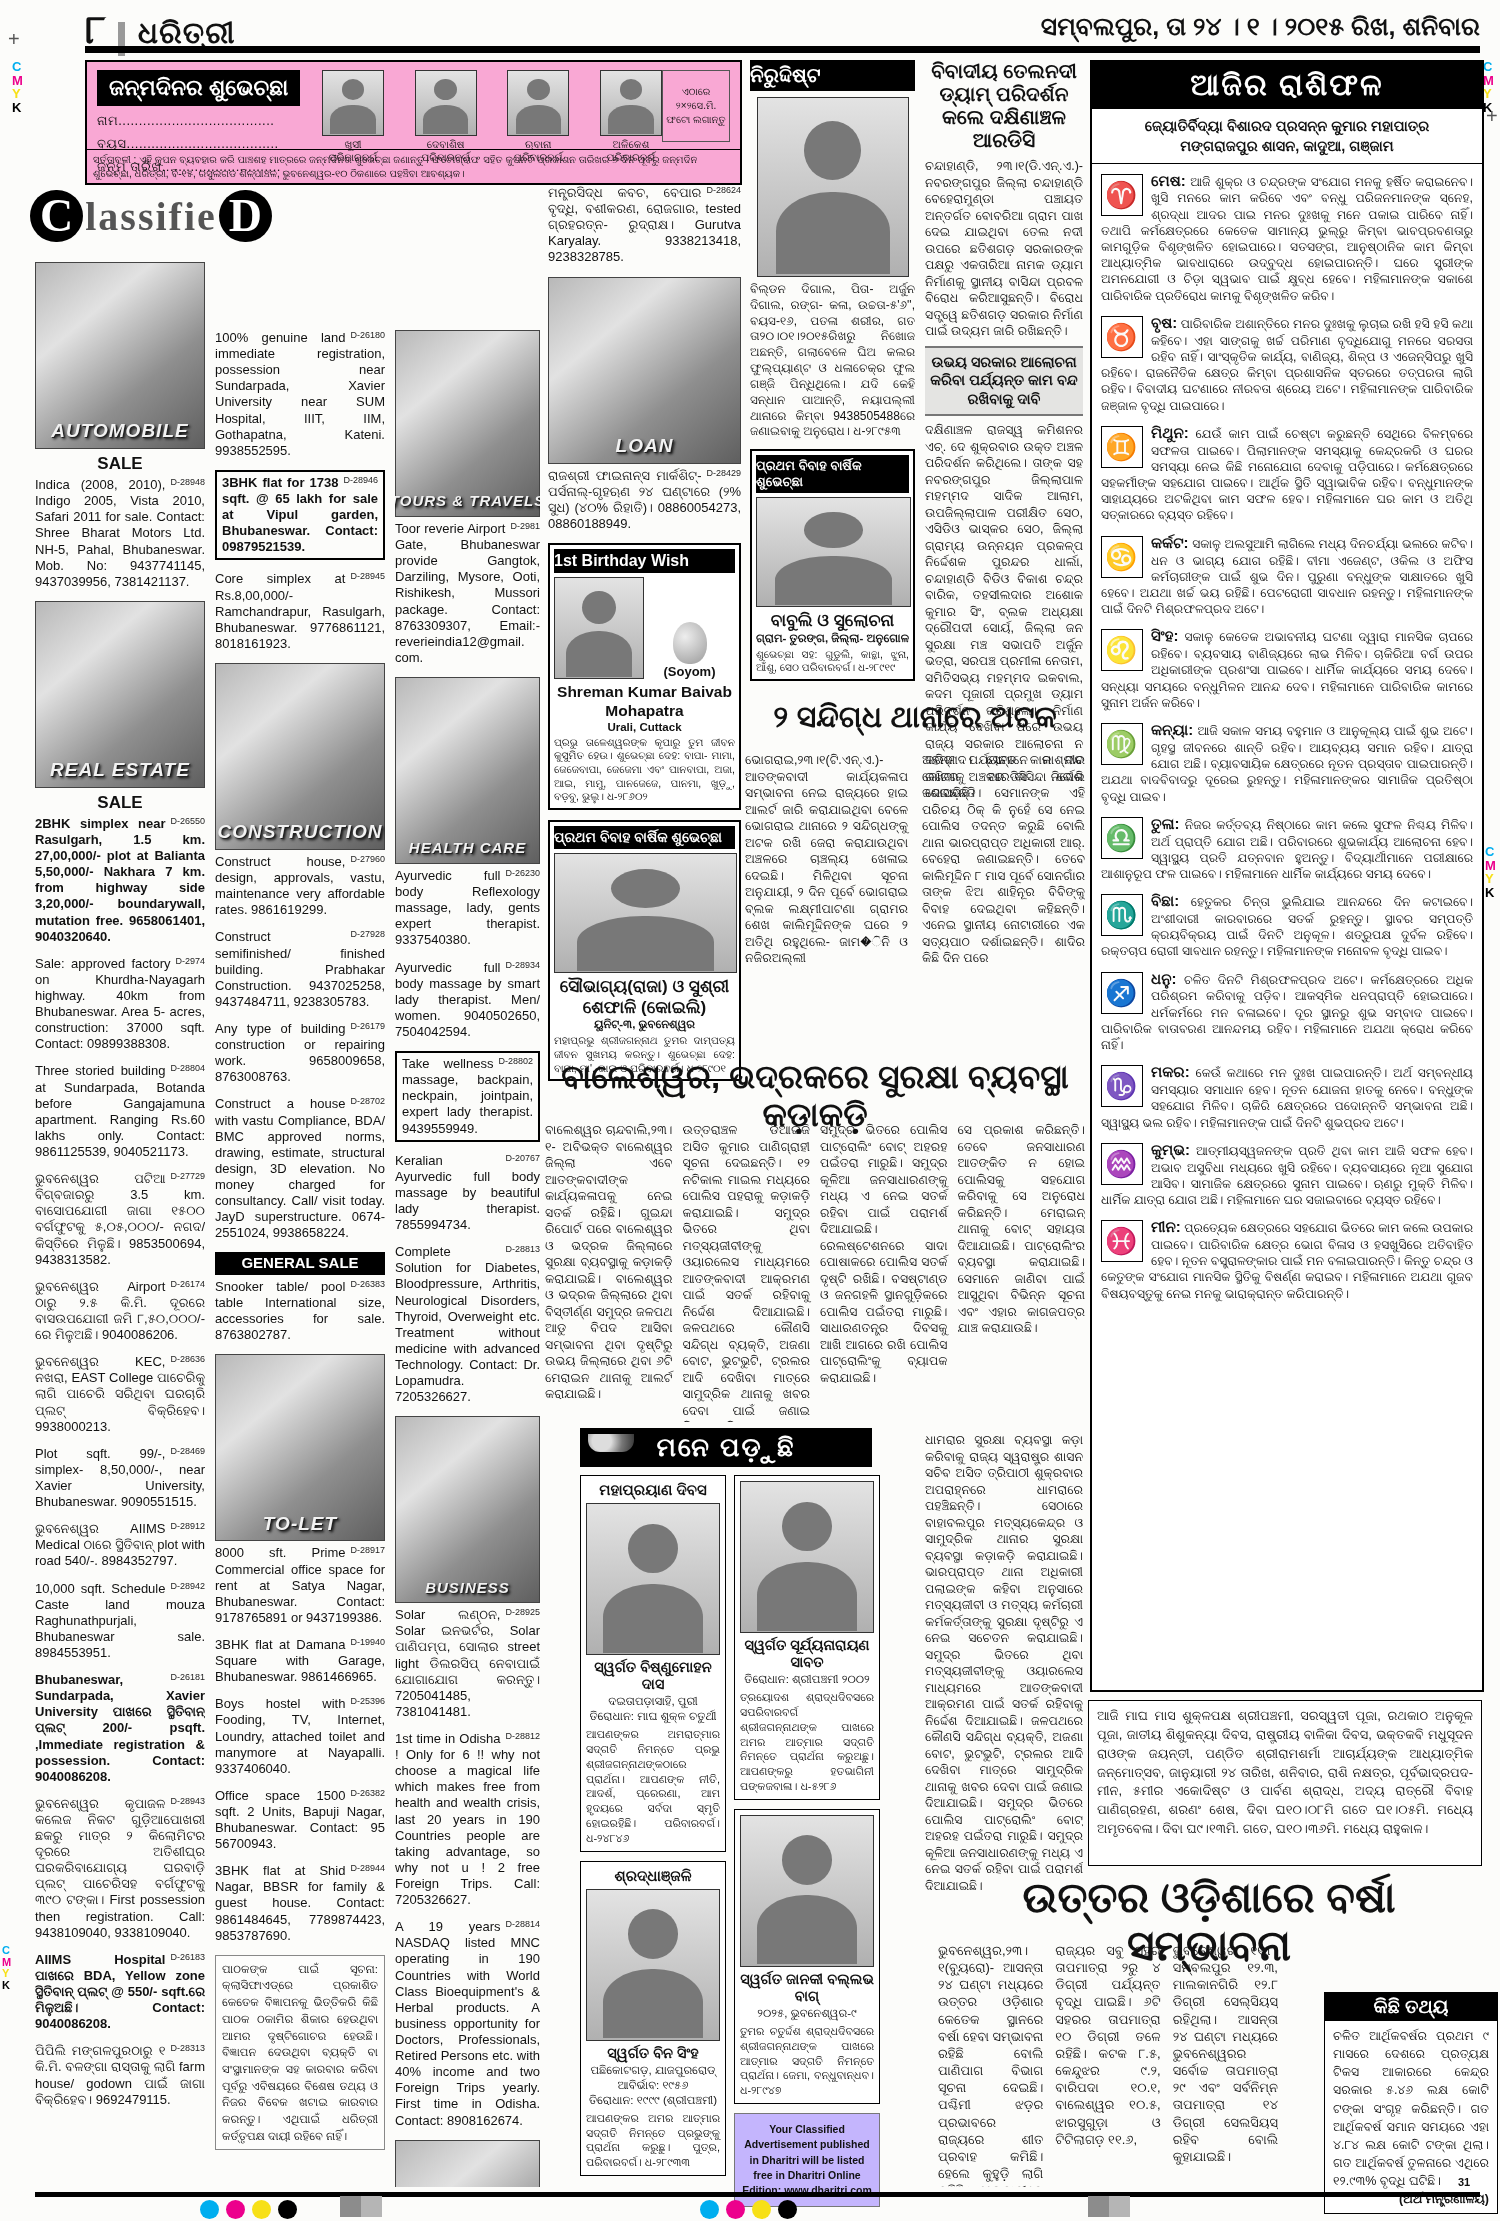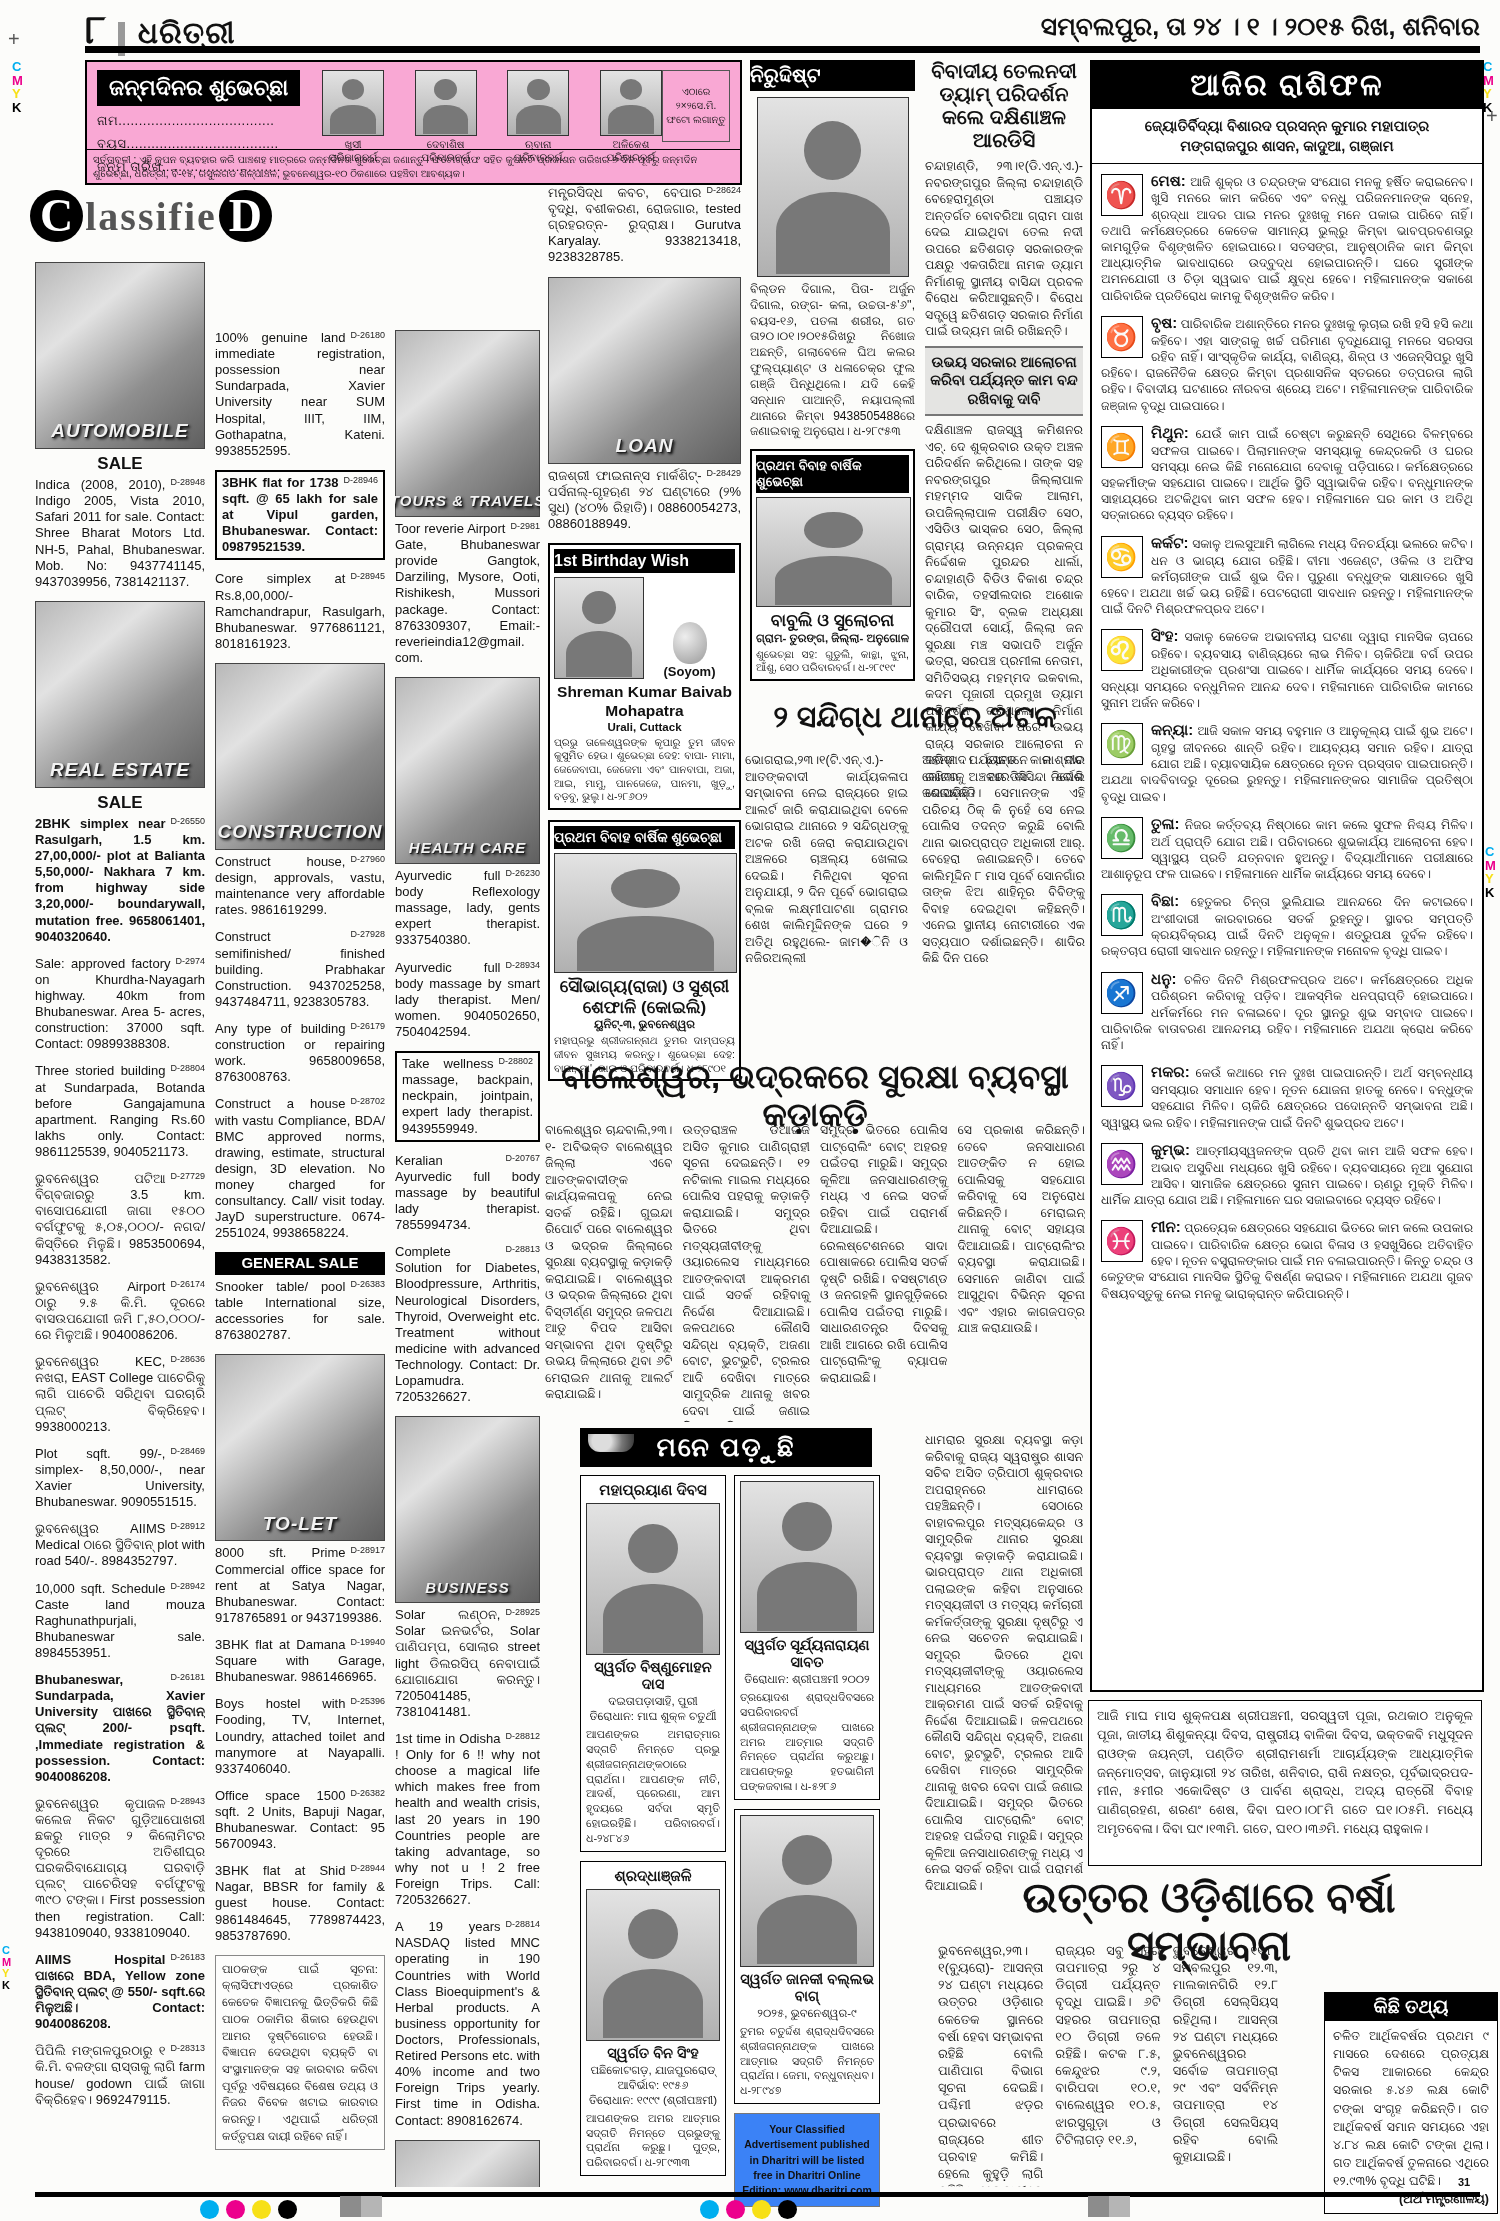--- a/index.html
+++ b/index.html
@@ -54,21 +54,21 @@
   .wish-place{text-align:center;font-weight:bold;font-size:11.5px;}
   .wish-text{font-size:10.5px;text-align:justify;line-height:1.3;margin-top:3px;}
   
   .mem-head{background:#000;color:#fff;font-weight:bold;font-size:26px;text-align:center;padding:4px 0;letter-spacing:2px;position:relative;}
   .mem-head .diya{position:absolute;left:8px;top:6px;width:46px;height:18px;background:radial-gradient(circle at 30% 40%,#ddd 0 28%,#777 60%,#333 100%);border-radius:0 0 12px 12px;}
   .membox{border:1.5px solid #000;padding:5px;margin-bottom:9px;background:#fff;}
   .mem-label{font-weight:bold;font-size:15px;text-align:center;margin-bottom:4px;}
   .mem-name{font-weight:bold;font-size:14.5px;text-align:center;margin-top:4px;}
   .mem-line{font-size:11.5px;text-align:center;margin-top:2px;}
   .mem-text{font-size:11px;text-align:justify;line-height:1.35;margin-top:4px;}
-  .gray-notice{background:#3b82f6;border:1px solid #777;font-size:10.5px;font-weight:bold;text-align:center;padding:8px 6px;line-height:1.45;}
+  .gray-notice{background:#c4b5fd;border:1px solid #777;font-size:10.5px;font-weight:bold;text-align:center;padding:8px 6px;line-height:1.45;}
   
   .horo{border:2px solid #000;background:#fff;overflow:hidden;}
   .horo-title{background:#000;color:#fff;font-weight:bold;font-size:30px;text-align:center;padding:6px 0;letter-spacing:2px;}
   .horo-sub{text-align:center;font-weight:bold;font-size:14.5px;line-height:1.4;padding:7px 6px 6px;border-bottom:1.5px solid #000;}
   .h-entry{padding:7px 9px 2px;font-size:12.3px;line-height:1.32;text-align:justify;}
   .h-icon{float:left;width:40px;height:40px;border:1.5px solid #000;margin:3px 8px 2px 0;font-size:26px;text-align:center;line-height:40px;background:#fff;}
   .h-name{font-weight:bold;font-size:15px;}
   
   .pancha{border:1.5px solid #000;padding:6px 8px;font-size:13px;line-height:1.45;text-align:justify;background:#fff;}
   .facts{border:1.5px solid #000;background:#fff;}

